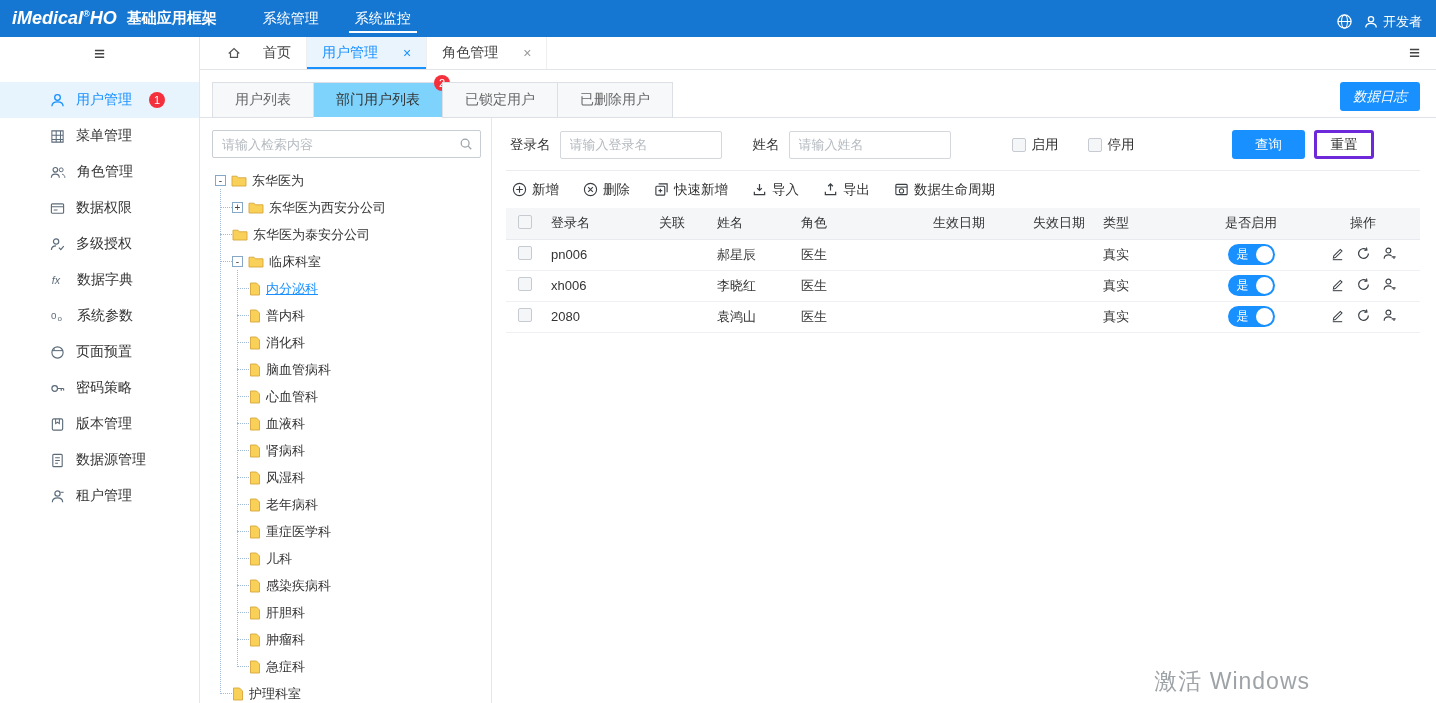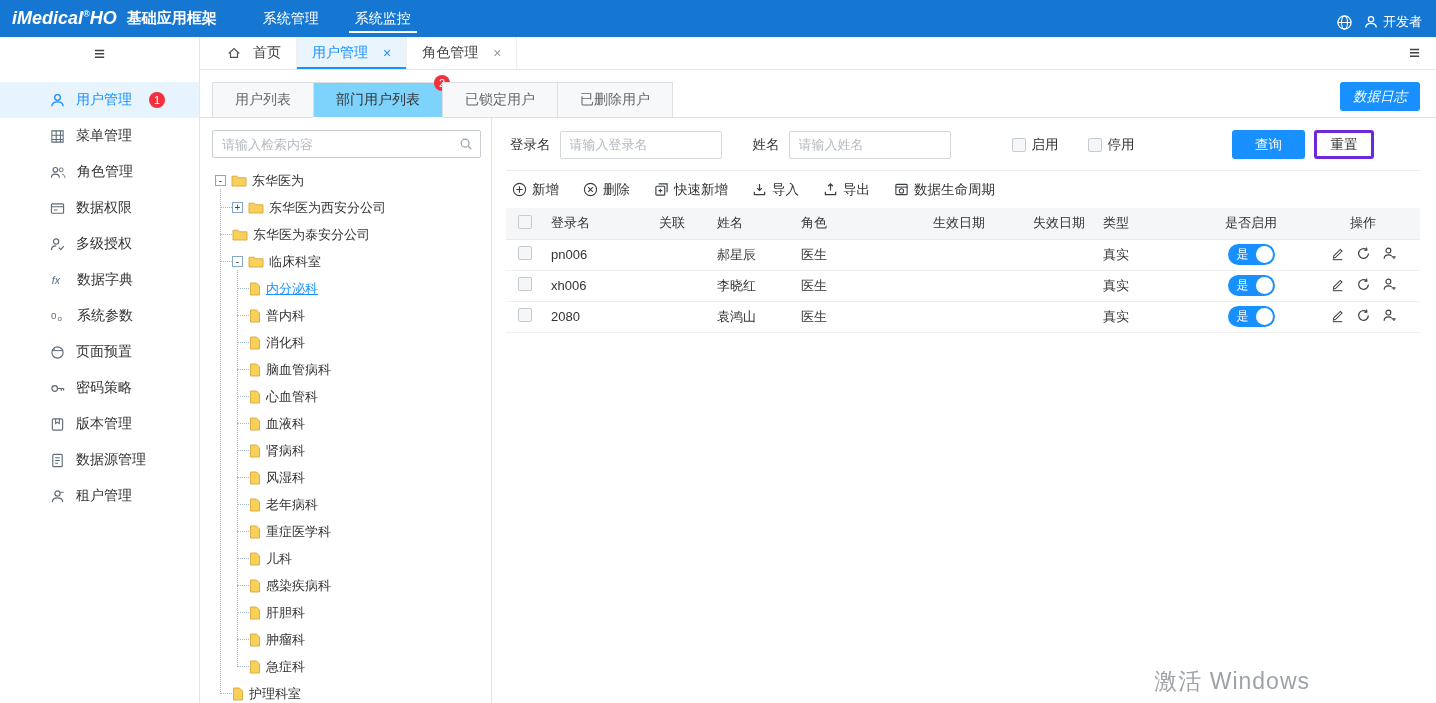--- a/index.html
+++ b/index.html
@@ -11,40 +11,40 @@
   .icon svg { display:block; }
 
   
   .topbar { height:37px; background:#1677d2; display:flex; align-items:center; color:#fff; padding:0 14px 0 12px; }
   .brand { font-style:italic; font-weight:bold; font-size:18px; white-space:nowrap; }
   .brand sup { font-size:9px; }
   .app-title { font-size:15px; font-weight:bold; margin-left:10px; white-space:nowrap; }
   .topmenu { display:flex; margin-left:28px; height:37px; }
   .topmenu-item { padding:0 18px; line-height:37px; cursor:pointer; position:relative; font-size:14px; }
   .topmenu-item.underline::after { content:''; position:absolute; left:12px; right:12px; bottom:4px; height:2px; background:#fff; }
-  .top-right { margin-left:auto; display:flex; align-items:flex-end; gap:11px;margin-top:6px; }
+  .top-right { margin-left:auto; display:flex; align-items:flex-start; gap:11px;margin-top:6px; }
   .top-user { display:flex; align-items:center; gap:5px; font-size:13px; cursor:pointer; }
 
   
   .layout { display:flex; height:666px; }
   .sidebar { width:200px; border-right:1px solid #e3e6ea; background:#fff; flex:0 0 200px; }
   .sidebar-head { height:33px; display:flex; align-items:center; justify-content:center; font-size:19px; color:#444; cursor:pointer; }
   .side-list { list-style:none; padding-top:12px; }
   .side-item { height:36px; display:flex; align-items:center; gap:11px; padding-left:50px; font-size:14px; color:#333; cursor:pointer; }
   .side-item .side-icon { color:#5c6b7a; }
   .side-item.active { background:#e7f3fd; color:#1890ff; }
   .side-item.active .side-icon { color:#1890ff; }
   .badge { min-width:16px; height:16px; border-radius:8px; background:#f5303d; color:#fff; font-size:11px; display:inline-flex; align-items:center; justify-content:center; padding:0 4px; }
   .side-item .badge { margin-left:6px; }
 
   .main { flex:1; display:flex; flex-direction:column; min-width:0; }
 
   
   .tabbar { display:flex; align-items:stretch; height:33px; border-bottom:1px solid #e2e5e8; background:#fff; padding-left:12px; }
-  .tab { display:flex; align-items:center; gap:12px; padding:0 15px; font-size:14px; color:#444; border-right:1px solid #efefef; cursor:pointer; position:relative; white-space:nowrap; }
+  .tab { display:flex; align-items:center; gap:22px; padding:0 15px; font-size:14px; color:#444; border-right:1px solid #efefef; cursor:pointer; position:relative; white-space:nowrap; }
   .tab .icon { color:#555; }
   .tab.active { background:#e9f4fd; color:#1890ff; }
   .tab.active::after { content:''; position:absolute; left:0; right:0; bottom:0; height:2px; background:#1890ff; }
   .tab-close { font-size:14px; color:#999; margin-left:3px; line-height:1; }
   .tab.active .tab-close { color:#1890ff; }
   .tabbar-menu { margin-left:auto; display:flex; align-items:center; padding:0 16px; font-size:19px; color:#444; cursor:pointer; }
 
   
   .content { flex:1; display:flex; flex-direction:column; min-height:0; }
   .subtab-row { position:relative; display:flex; padding:12px 16px 0 12px; border-bottom:1px solid #dfe2e6; background:#fff; }

